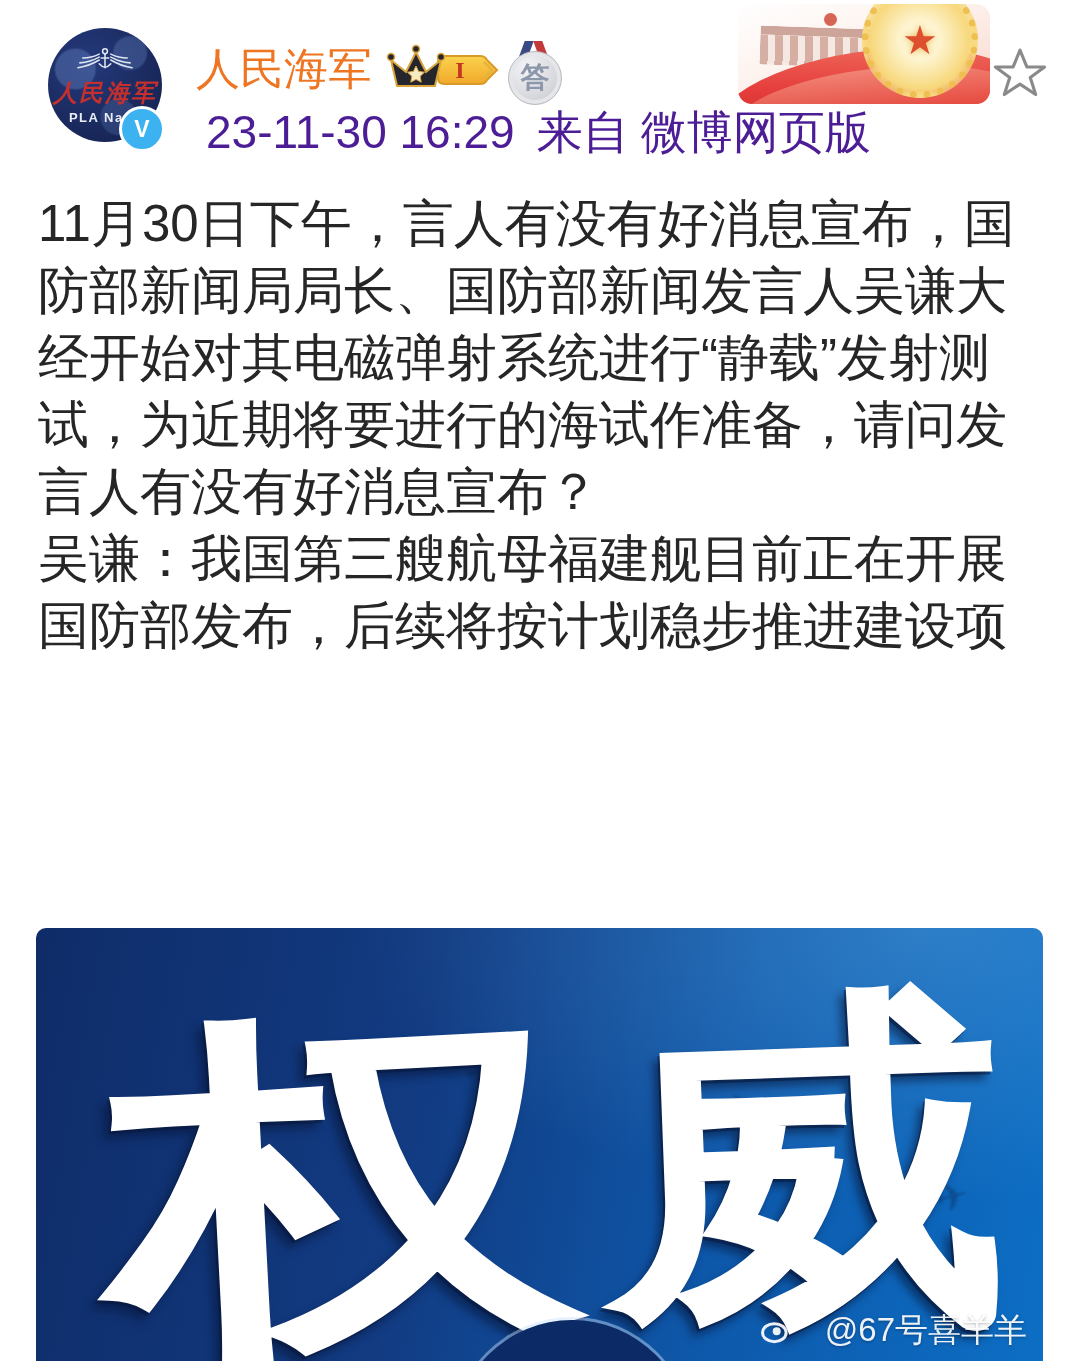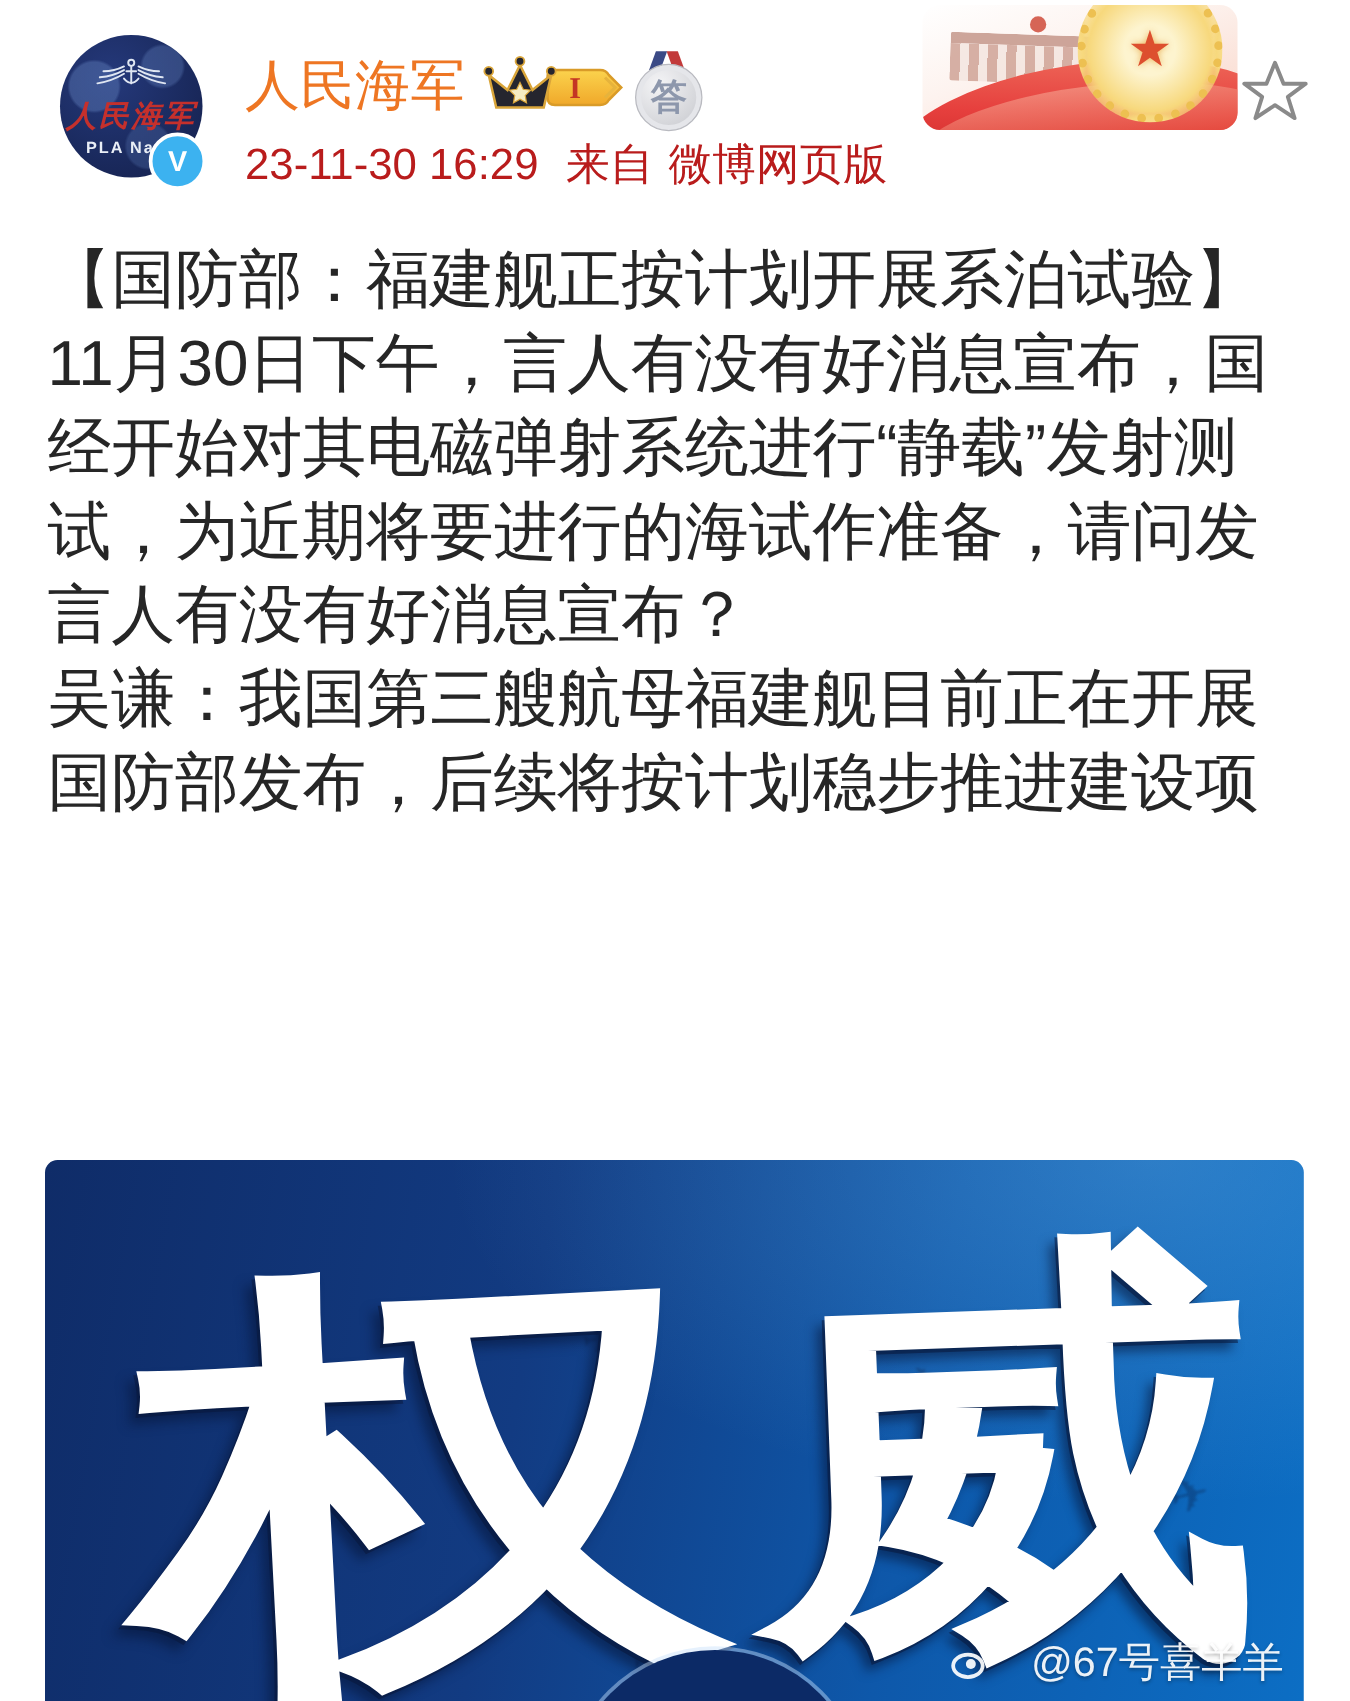--- a/index.html
+++ b/index.html
@@ -23,21 +23,21 @@
           display:flex;align-items:center;justify-content:center;z-index:2;}
   .username{position:absolute;left:196px;top:44px;font-size:44px;line-height:50px;color:#ee7623;cursor:pointer;}
   .crown-badge{position:absolute;left:386px;top:44px;width:116px;height:52px;cursor:pointer;}
   .qa-badge{position:absolute;left:506px;top:40px;width:56px;height:64px;cursor:pointer;}
   .qa-ribbon-l{position:absolute;left:16px;top:1px;width:9px;height:15px;background:#3b4a86;transform:skewX(-20deg);}
   .qa-ribbon-r{position:absolute;left:30px;top:1px;width:9px;height:15px;background:#c23a3a;transform:skewX(20deg);}
   .qa-circle{position:absolute;left:2px;top:11px;width:52px;height:52px;border-radius:50%;
           background:radial-gradient(circle at 35% 30%, #f4f4f6, #d7d8dc 60%, #c1c2c8 100%);
           border:1px solid #b9bac0;box-shadow:inset 0 0 0 4px #e5e6ea;
           display:flex;align-items:center;justify-content:center;font-size:29px;font-weight:bold;color:#8d97ac;}
-  .meta{position:absolute;left:196px;top:112px;font-size:35px;line-height:40px;color:#b91c1c;white-space:nowrap;}
+  .meta{position:absolute;left:206px;top:112px;font-size:46px;line-height:40px;color:#4c1d95;white-space:nowrap;}
   .meta .src-prefix{margin-left:22px;}
   .meta .src{margin-left:12px;cursor:pointer;}
 
   
   .banner{position:absolute;left:738px;top:4px;width:252px;height:100px;border-radius:14px;overflow:hidden;
           background:linear-gradient(160deg,#ffffff 0%,#fdf3ef 40%,#fbe3da 72%,#f8d9ce 100%);}
   .banner-building{position:absolute;left:22px;top:24px;width:152px;height:30px;opacity:.75;
           background:repeating-linear-gradient(90deg,#c9988a 0 8px,#f3e4de 8px 15px);
           border-top:9px solid #bd8a7c;border-radius:2px;transform:rotate(2deg);}
   .banner-crest{position:absolute;left:86px;top:9px;width:13px;height:13px;border-radius:50%;background:#cf4b3a;opacity:.85;}
@@ -141,22 +141,22 @@
     </span>
   </div>
 
   <div class="fav-star">
     <svg width="56" height="56" viewBox="0 0 54 54">
       <path d="M27 4 L33.6 20.2 L50.7 20.2 L36.9 30.4 L42.1 46.8 L27 36.8 L11.9 46.8 L17.1 30.4 L3.3 20.2 L20.4 20.2 Z" fill="none" stroke="#8a8a8a" stroke-width="3" stroke-linejoin="round"></path>
     </svg>
   </div>
 
   <div class="post-text">
-    <div class="line">【国防部：福建舰正按计划开展系泊试验】</div>
     <div class="line">11月30日下午，言人有没有好消息宣布，国</div>
+    <div class="line">防部新闻局局长、国防部新闻发言人吴谦大</div>
     <div class="line">经开始对其电磁弹射系统进行“静载”发射测</div>
     <div class="line">试，为近期将要进行的海试作准备，请问发</div>
     <div class="line">言人有没有好消息宣布？</div>
     <div class="line">吴谦：我国第三艘航母福建舰目前正在开展</div>
     <div class="line">国防部发布，后续将按计划稳步推进建设项</div>
   </div>
 
   <div class="post-image">
     <span class="plane" style="left:690px;top:160px;transform:rotate(-18deg);">✈</span>
     <span class="plane" style="left:430px;top:130px;transform:rotate(-10deg);font-size:30px;">✈</span>

